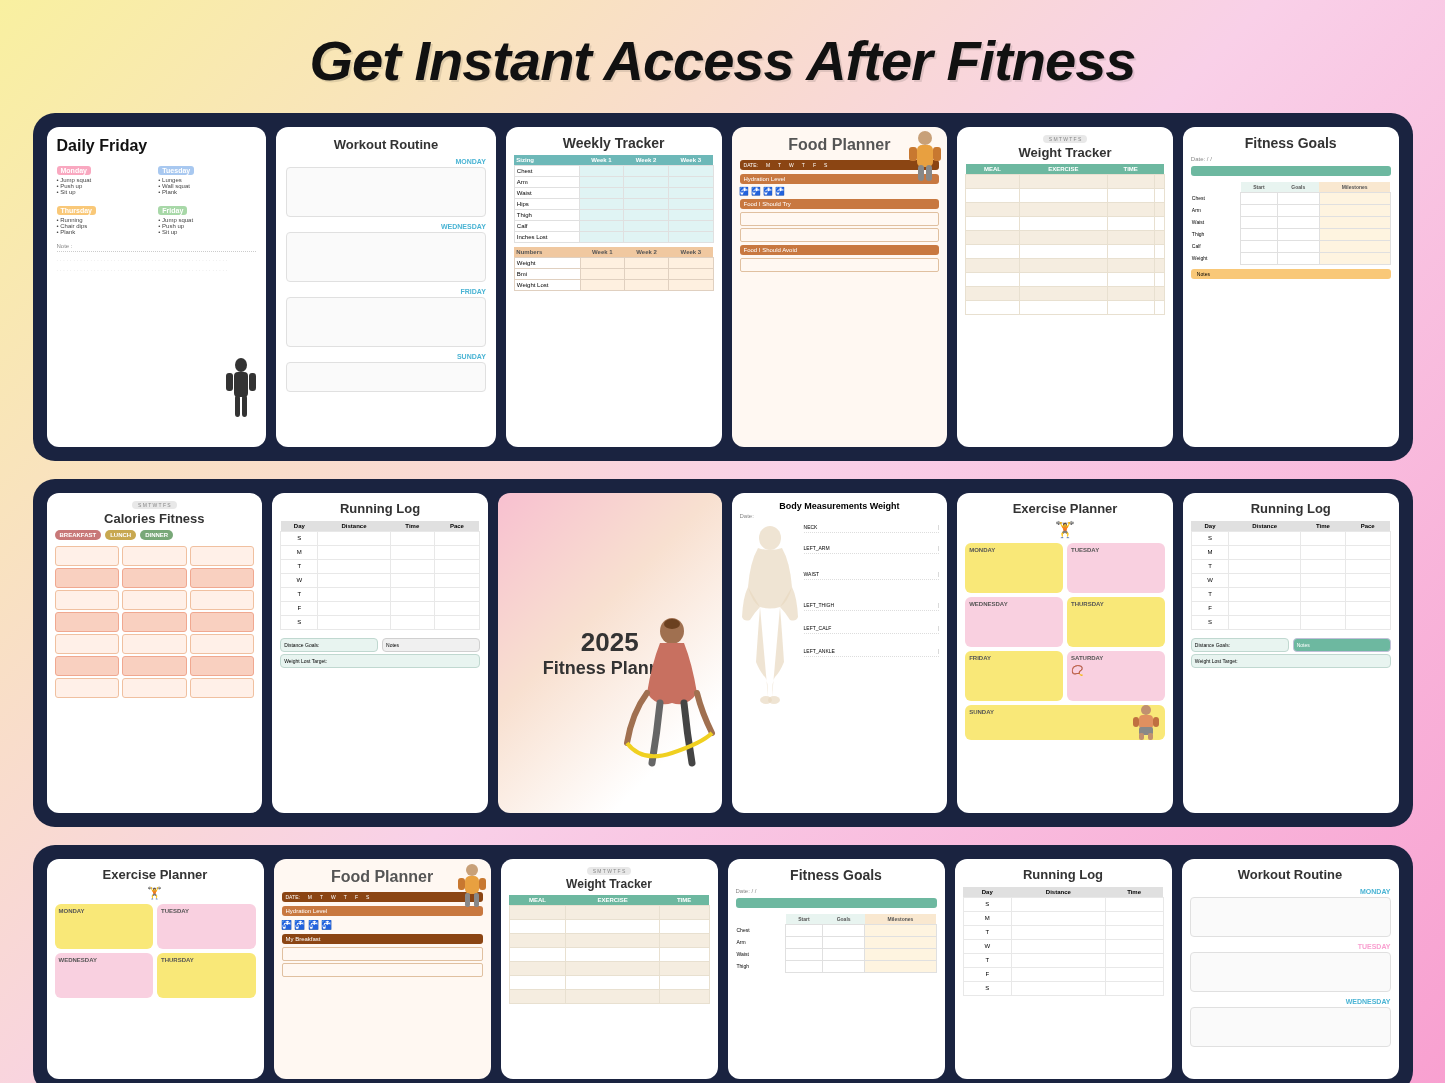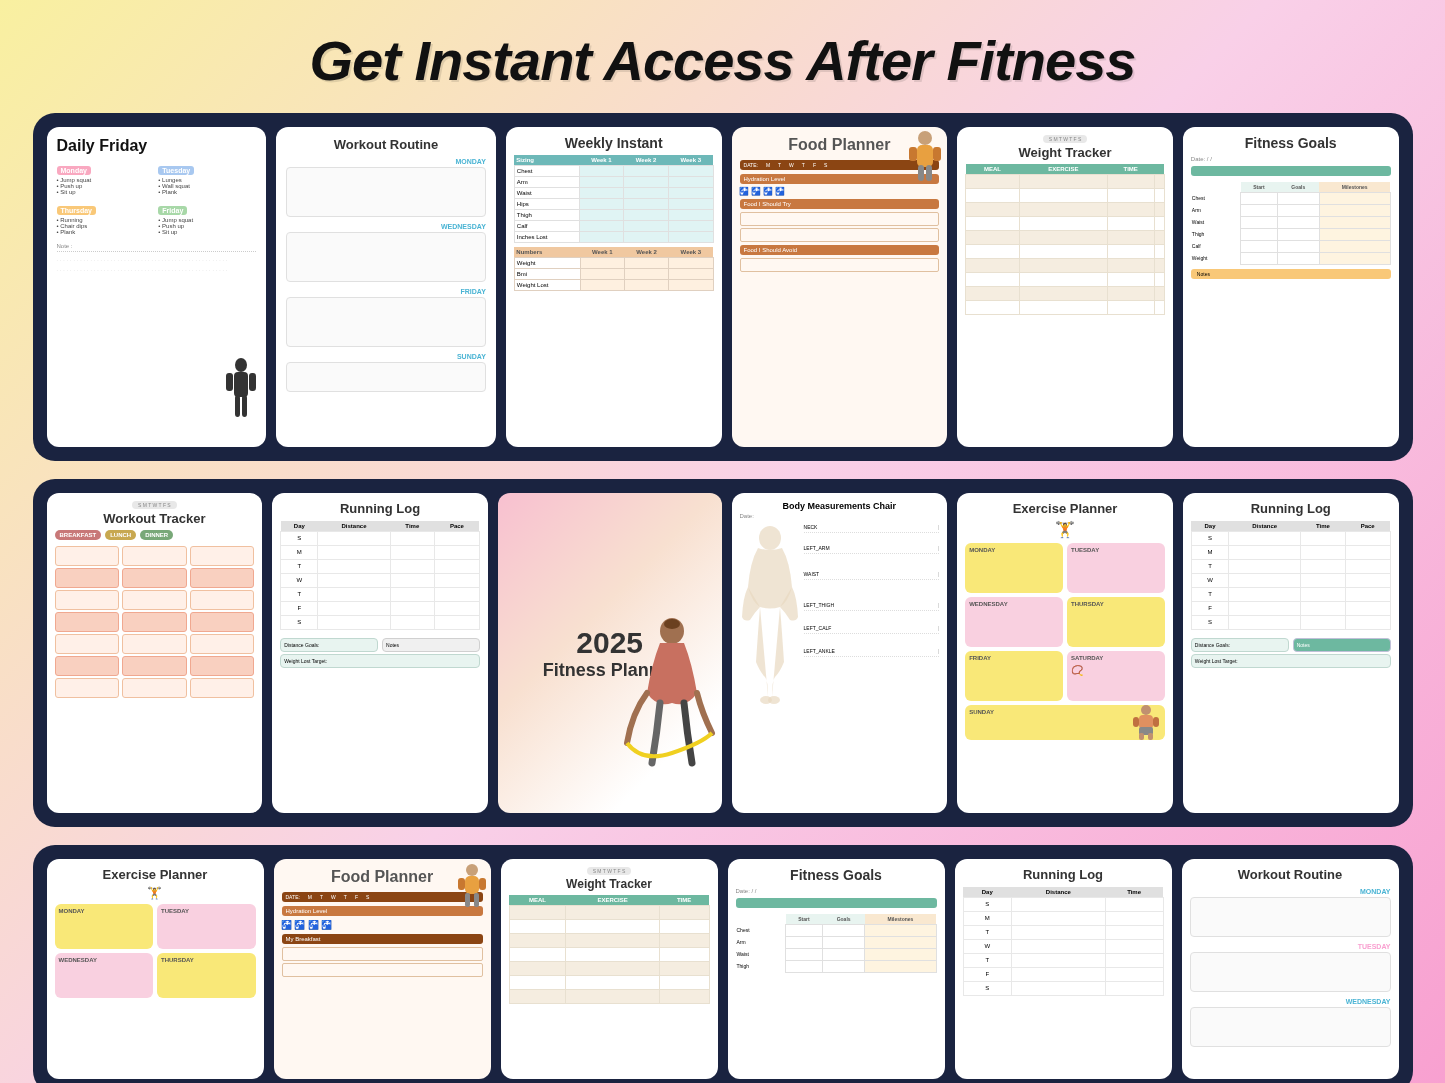--- a/index.html
+++ b/index.html
@@ -129,21 +129,21 @@
         <div style="font-size:7px; color:#4ab4d4; font-weight:bold; text-align:right; margin-bottom:2px;">FRIDAY</div>
         <div style="border:1px solid #e0e0e0; border-radius:4px; height:50px; background:#fafafa;"></div>
       </div>
       <div>
         <div style="font-size:7px; color:#4ab4d4; font-weight:bold; text-align:right; margin-bottom:2px;">SUNDAY</div>
         <div style="border:1px solid #e0e0e0; border-radius:4px; height:30px; background:#fafafa;"></div>
       </div>
     </div>
 
     <div class="card" style="padding:8px;">
-      <div style="font-size:14px; font-weight:600; text-align:center; color:#333; margin-bottom:4px;">Weekly Instant</div>
+      <div style="font-size:14px; font-weight:600; text-align:center; color:#333; margin-bottom:4px;">Weekly Tracker</div>
       <table style="width:100%; border-collapse:collapse; font-size:6px; margin-bottom:4px;">
         <tbody>
             <tr>
           <th style="background:#6db8b8; color:white; padding:2px; text-align:left;">Sizing</th>
           <th style="background:#6db8b8; color:white; padding:2px;">Week 1</th>
           <th style="background:#6db8b8; color:white; padding:2px;">Week 2</th>
           <th style="background:#6db8b8; color:white; padding:2px;">Week 3</th>
         </tr>
         <tr>
               <td style="border:1px solid #e0e0e0; padding:2px;">Chest</td>
@@ -386,21 +386,21 @@
   </div>
 </div>
 
 <div class="row-container">
   <div class="row-inner">
 
     <div class="card" style="padding:8px;">
       <div style="display:flex; justify-content:center; gap:3px; margin-bottom:2px;">
         <span style="font-size:5px; background:#e8e8e8; padding:1px 6px; border-radius:8px; color:#888;">S M T W T F S</span>
       </div>
-      <div style="font-size:13px; font-weight:600; text-align:center; color:#333; margin-bottom:4px;">Workout Tracker</div>
+      <div style="font-size:13px; font-weight:600; text-align:center; color:#333; margin-bottom:4px;">Calories Fitness</div>
       <div style="display:flex; gap:4px; margin-bottom:6px;">
         <span style="background:#c87878; color:white; font-size:6px; padding:2px 5px; border-radius:10px; font-weight:bold;">BREAKFAST</span>
         <span style="background:#c8a850; color:white; font-size:6px; padding:2px 5px; border-radius:10px; font-weight:bold;">LUNCH</span>
         <span style="background:#78a878; color:white; font-size:6px; padding:2px 5px; border-radius:10px; font-weight:bold;">DINNER</span>
       </div>
       <div style="display:flex; gap:3px; flex:1;">
         <div style="flex:1; display:flex; flex-direction:column; gap:2px;">
           <div style="border:1px solid #f0c0a0; background:#fff0e8; height:20px; border-radius:3px;"></div>
           <div style="border:1px solid #f0a890; background:#f9d0c0; height:20px; border-radius:3px;"></div>
           <div style="border:1px solid #f0c0a0; background:#fff0e8; height:20px; border-radius:3px;"></div>
@@ -487,38 +487,38 @@
       <div style="display:flex; gap:4px; margin-top:4px;">
         <div style="flex:1; border:1px solid #c0d8d0; background:#e8f4f0; border-radius:4px; padding:3px; font-size:5px;">Distance Goals:</div>
         <div style="flex:1; border:1px solid #d0d0d0; background:#f0f0f0; border-radius:4px; padding:3px; font-size:5px;">Notes</div>
       </div>
       <div style="margin-top:2px;">
         <div style="border:1px solid #c0d8d0; background:#e8f4f0; border-radius:4px; padding:3px; font-size:5px;">Weight Lost Target:</div>
       </div>
     </div>
 
     <div class="card" style="background:linear-gradient(135deg,#f8c0d0 0%,#f8e0d0 40%,white 80%); padding:12px; display:flex; flex-direction:column; align-items:center; justify-content:center; position:relative; overflow:hidden;">
-      <div style="font-size:30px; font-weight:900; color:#333;">2025</div>
+      <div style="font-size:26px; font-weight:900; color:#333;">2025</div>
       <div style="font-size:18px; font-weight:700; color:#333;">Fitness Planner</div>
 
       <svg style="position:absolute; bottom:0; right:0; width:120px; height:200px;" viewBox="0 0 120 200">
         <ellipse cx="70" cy="18" rx="12" ry="13" fill="#a07050"></ellipse>
         <ellipse cx="70" cy="18" rx="8" ry="5" fill="#6b4020" transform="translate(0,-7)"></ellipse>
         <path d="M58 30 Q50 50 45 80 Q55 95 70 90 Q85 95 95 80 Q90 50 82 30 Z" fill="#c87060"></path>
         <path d="M45 80 Q30 100 25 130" stroke="#a07050" stroke-width="6" fill="none" stroke-linecap="round"></path>
         <path d="M95 80 Q100 100 110 120" stroke="#a07050" stroke-width="6" fill="none" stroke-linecap="round"></path>
         <path d="M58 90 Q55 120 50 150" stroke="#666" stroke-width="7" fill="none" stroke-linecap="round"></path>
         <path d="M82 90 Q85 120 90 150" stroke="#444" stroke-width="7" fill="none" stroke-linecap="round"></path>
 
         <path d="M25 130 Q40 150 70 140 Q100 130 110 120" stroke="#f0d020" stroke-width="4" fill="none"></path>
       </svg>
     </div>
 
     <div class="card" style="padding:8px;">
-      <div style="font-size:9px; font-weight:600; text-align:center; margin-bottom:2px;">Body Measurements Chair</div>
+      <div style="font-size:9px; font-weight:600; text-align:center; margin-bottom:2px;">Body Measurements Weight</div>
       <div style="font-size:6px; color:#888; margin-bottom:3px;">Date:</div>
       <div style="display:flex; gap:4px; align-items:flex-start;">
 
         <div style="display:flex; flex-direction:column; align-items:center; position:relative;">
           <svg width="60" height="190" viewBox="0 0 60 190">
             <ellipse cx="30" cy="16" rx="11" ry="12" fill="#e8d8c0" opacity="0.7"></ellipse>
             <path d="M18 26 Q10 40 8 65 Q12 80 20 85 Q30 88 40 85 Q48 80 52 65 Q50 40 42 26 Q36 28 30 28 Q24 28 18 26Z" fill="#e8d8c0" opacity="0.7"></path>
             <path d="M8 65 Q3 75 2 95 Q4 100 10 98 Q15 90 20 85" fill="#e8d8c0" opacity="0.7"></path>
             <path d="M52 65 Q57 75 58 95 Q56 100 50 98 Q45 90 40 85" fill="#e8d8c0" opacity="0.7"></path>
             <path d="M20 85 Q18 110 16 140 Q20 150 25 155 Q28 158 28 175" fill="#e8d8c0" opacity="0.7"></path>

